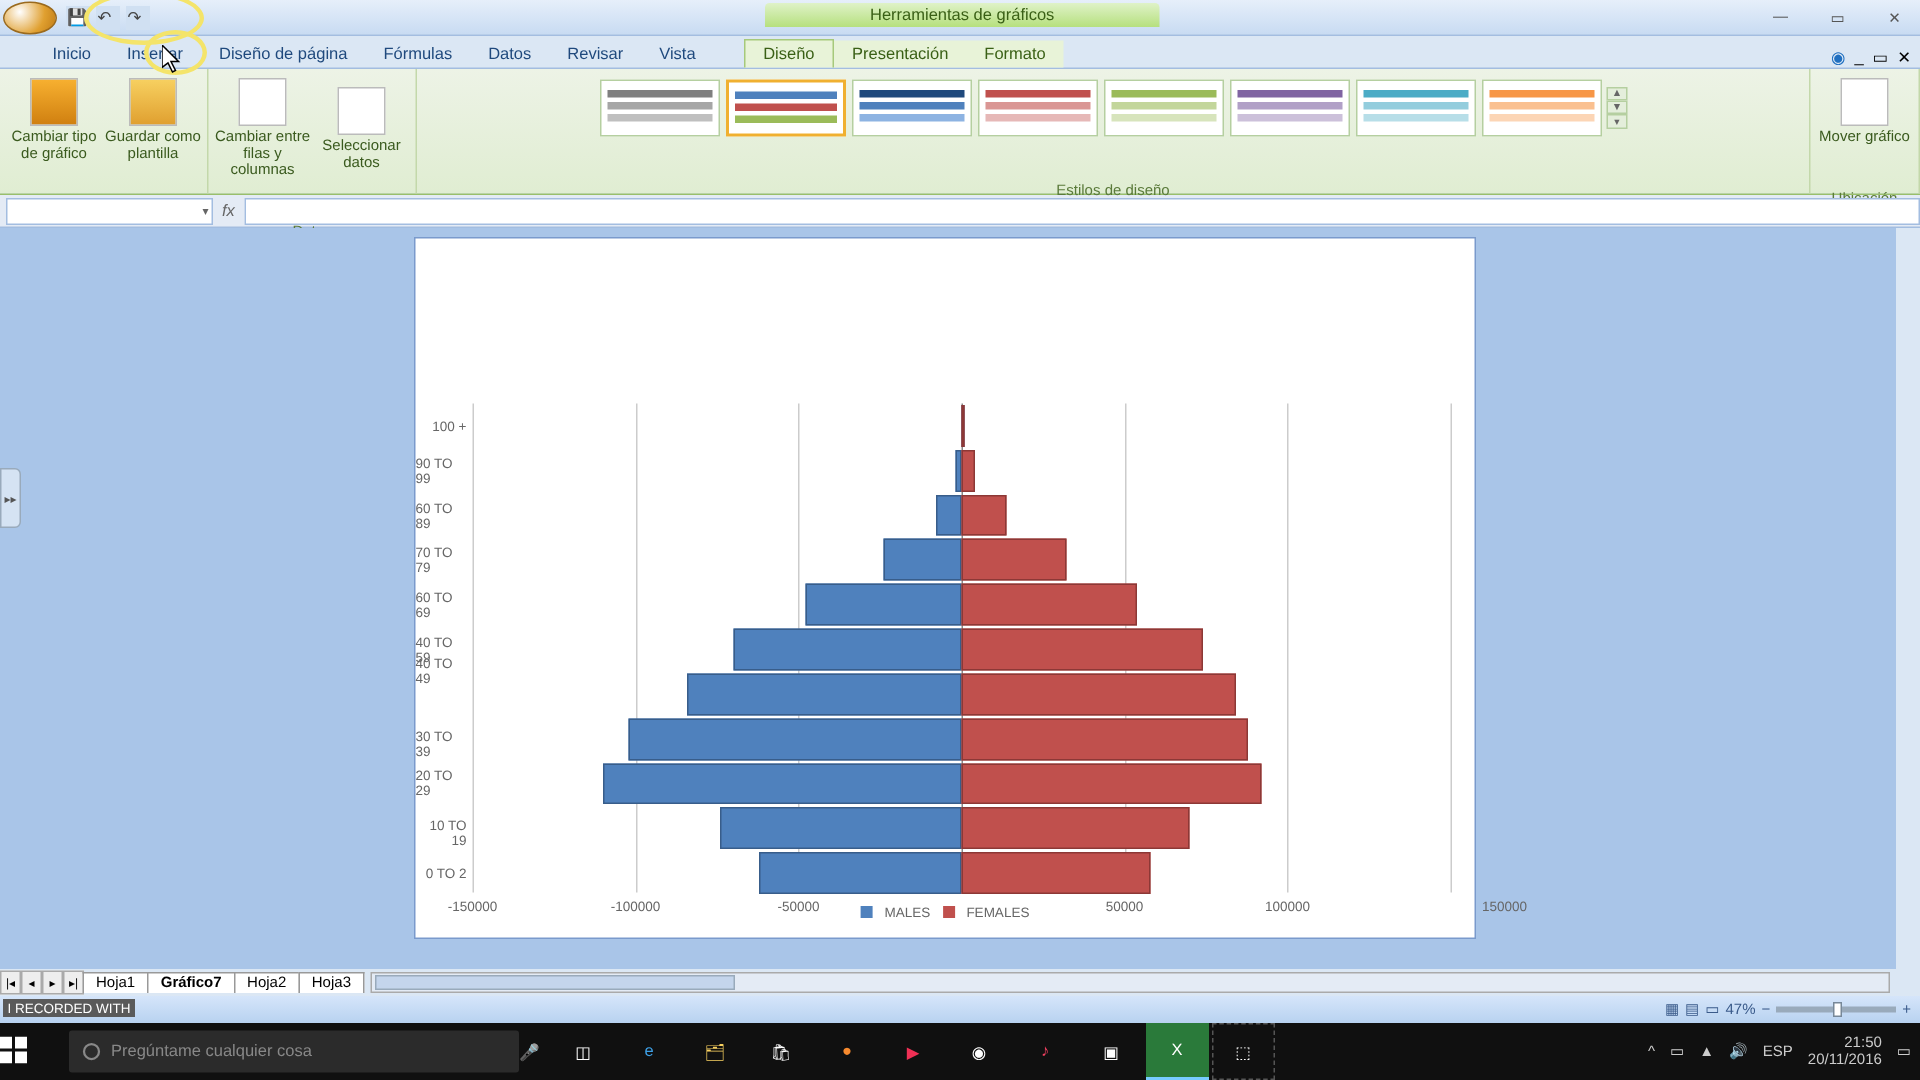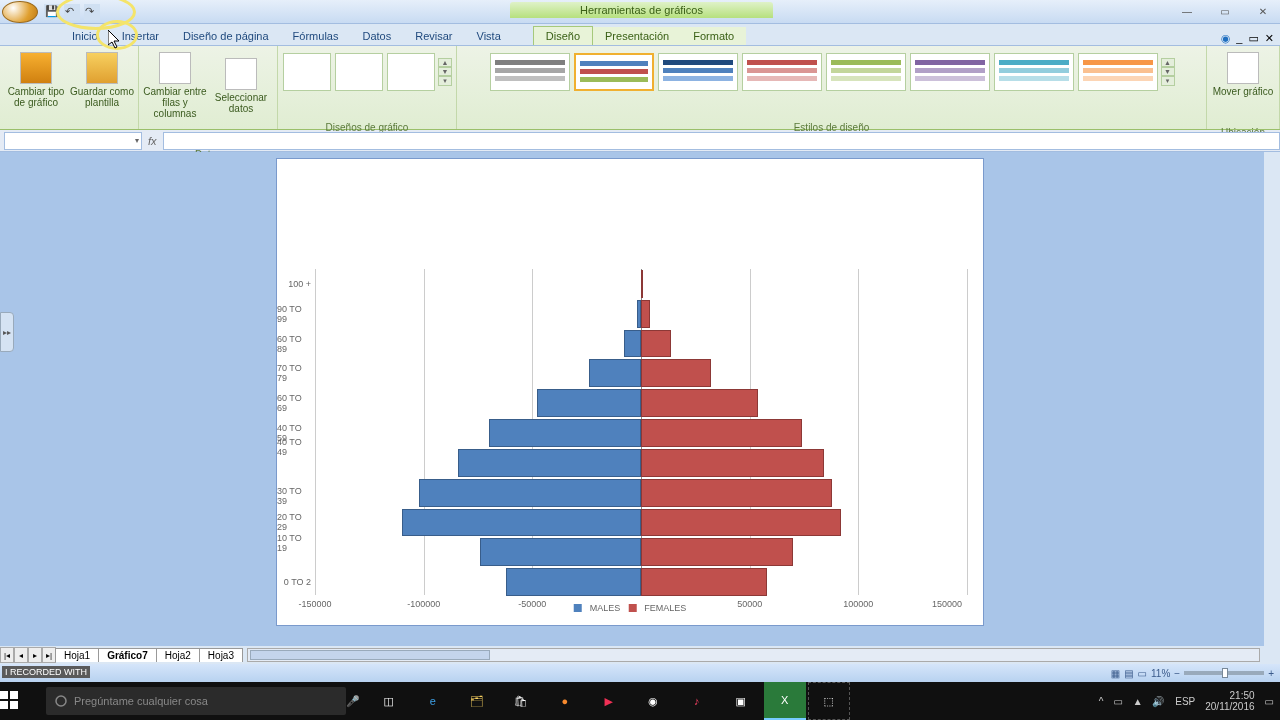--- a/index.html
+++ b/index.html
@@ -9,21 +9,21 @@
 .titlebar { height:24px; background:linear-gradient(#e6effa,#c8dbf2); display:flex; align-items:center; font-size:11px; color:#444; border-bottom:1px solid #a3bde0; }
 .office-btn { width:36px; height:22px; margin:1px 2px; background:radial-gradient(circle at 30% 30%,#fff,#e0a030 60%,#bf7a14); border-radius:50%; border:1px solid #9a6a1e; }
 .qat { display:flex; gap:4px; margin-left:4px; }
 .qat-btn { width:16px; height:16px; background:#d0e0f2; border:1px solid transparent; }
 .title-center { flex:1; text-align:center; }
 .win-btns { display:flex; margin-right:4px; gap:12px; }
 .win-btn { width:26px; height:16px; display:flex; align-items:center; justify-content:center; font-size:10px; color:#555; }
 .chart-tools { position:absolute; left:510px; top:2px; background:linear-gradient(#dff2c8,#b6e07e); padding:2px 70px; border-radius:3px 3px 0 0; font-size:11px; color:#3a6016; }
 
 
-.tabs { height:22px; background:#dbe7f4; display:flex; align-items:flex-end; padding-left:60px; font-size:11px; gap:0; border-bottom:1px solid #a3bde0; }
+.tabs { height:22px; background:#dbe7f4; display:flex; align-items:flex-end; padding-left:23px; font-size:11px; gap:0; border-bottom:1px solid #a3bde0; }
 .tab { padding:3px 12px 3px; color:#1f497d; cursor:pointer; }
 .tab.chart-tab { color:#3a6016; background:#e8f3d8; }
 .tab.active { background:#e8f3d8; border:1px solid #a6c97b; border-bottom:none; color:#3a6016; }
 
 
 .ribbon { height:84px; background:linear-gradient(#edf3e6,#e0edd2); display:flex; border-bottom:1px solid #9abf6a; }
 .group { border-right:1px solid #c3d8aa; display:flex; flex-direction:column; align-items:center; justify-content:space-between; padding:6px 4px 0;gap:29px; }
 .group-label { font-size:10px; color:#5a7a3a; padding:1px 0 2px; }
 .group-body { flex:1; display:flex; align-items:center; gap:2px; }
 .big-btn { display:flex; flex-direction:column; align-items:center; width:64px; font-size:10px; color:#3a5a1e; text-align:center; line-height:11px; }
@@ -151,33 +151,20 @@
           <div class="ic"></div>
           <span>Cambiar entre filas y columnas</span>
         </div>
       <div class="big-btn">
           <div class="ic"></div>
           <span>Seleccionar datos</span>
         </div>
     </div>
     <div class="group-label">Datos</div>
   </div>
-  <div class="group">
-    <div class="group-body">
-      <div class="layout-thumb"></div>
-      <div class="layout-thumb"></div>
-      <div class="layout-thumb"></div>
-      <div class="scroll-btns">
-          <div>▲</div>
-          <div>▼</div>
-          <div>▾</div>
-        </div>
-    </div>
-    <div class="group-label">Diseños de gráfico</div>
-  </div>
   <div class="group" style="flex:1">
     <div class="group-body" id="styles-body">
         <div class="style-thumb">
           <div class="bars">
             <div class="bar" style="background:#7f7f7f"></div>
             <div class="bar" style="background:#a6a6a6"></div>
             <div class="bar" style="background:#bfbfbf"></div>
           </div>
         </div>
         <div class="style-thumb sel">
@@ -253,21 +240,21 @@
   <span class="fx">fx</span>
   <div class="formula-input"></div>
 </div>
 
 <div class="ws">
   <div class="side-tab">▸▸</div>
 
   <div class="chart-obj">
     <div class="ylabels" id="ylabels">
         <div class="ylab" style="top: 313.091px;">0 TO 2</div>
-        <div class="ylab" style="top: 274px;">10 TO 19</div>
+        <div class="ylab" style="top: 286px; text-align: right;">10 TO 19</div>
         <div class="ylab" style="top: 253.455px;">20 TO 29</div>
         <div class="ylab" style="top: 227px;">30 TO 39</div>
         <div class="ylab" style="top: 178px;">40 TO 49</div>
         <div class="ylab" style="top: 164px;">40 TO 59</div>
         <div class="ylab" style="top: 134.182px;">60 TO 69</div>
         <div class="ylab" style="top: 104.364px;">70 TO 79</div>
         <div class="ylab" style="top: 74.5455px;">60 TO 89</div>
         <div class="ylab" style="top: 44.7273px;">90 TO 99</div>
         <div class="ylab" style="top: 14.9091px;">100 +</div>
       </div>
@@ -323,21 +310,21 @@
           <div class="male" style="left:325.56533333333334px;width:0.4346666666666579px"></div>
           <div class="female" style="left:326px;width:2.1733333333332894px"></div>
         </div>
       </div>
     <div class="xlabels" id="xlabels">
         <div class="xlab" style="left: 0px;">-150000</div>
         <div class="xlab" style="left: 108.667px;">-100000</div>
         <div class="xlab" style="left: 217.333px;">-50000</div>
         <div class="xlab" style="left: 434.667px;">50000</div>
         <div class="xlab" style="left: 543.333px;">100000</div>
-        <div class="xlab" style="left: 632px;">150000</div>
+        <div class="xlab" style="left: 688px;">150000</div>
       </div>
     <div class="legend">
       <span class="sw" style="background:#4f81bd"></span>
         <span>MALES</span>
       <span class="sw" style="background:#c0504d"></span>
         <span>FEMALES</span>
     </div>
   </div>
 
   <div class="vscroll"></div>
@@ -359,21 +346,21 @@
       </div>
   </div>
 </div>
 
 <div class="statusbar">
   <span></span>
   <div class="zoom">
     <span>▦</span>
     <span>▤</span>
     <span>▭</span>
-    <span>11%</span>
+    <span>47%</span>
     <span>−</span>
     <div class="zoom-track">
         <div class="th"></div>
       </div>
     <span>+</span>
   </div>
 </div>
 
 <div class="recorded">I RECORDED WITH</div>
 <div class="screencast">SCREENCAST<span class="o"></span>MATIC</div>

